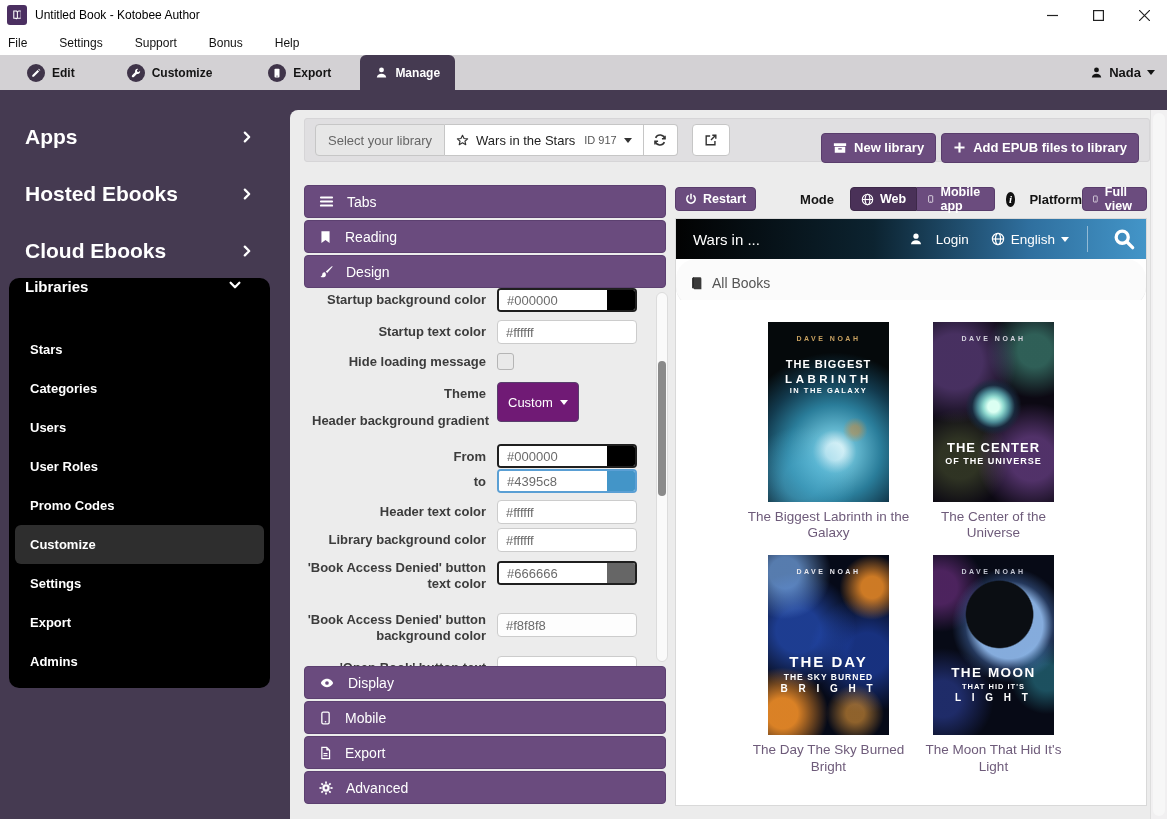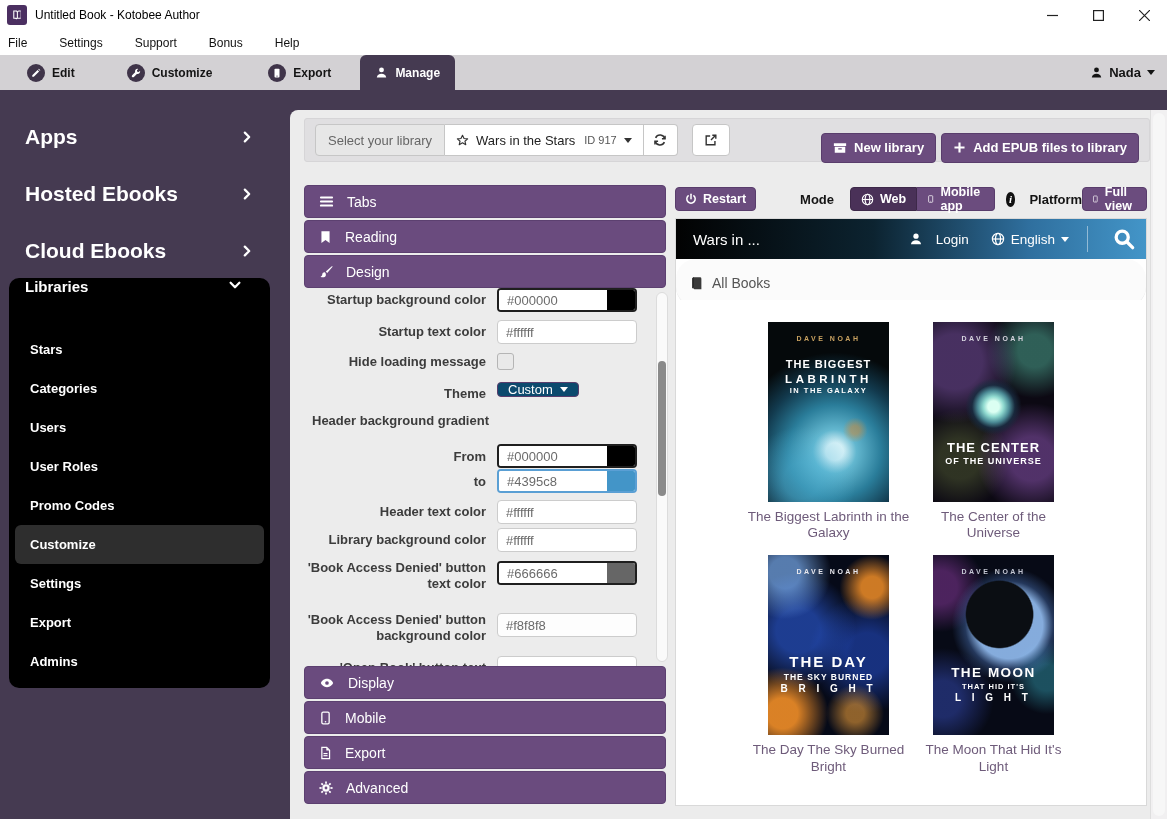--- a/index.html
+++ b/index.html
@@ -72,21 +72,21 @@
   .cgroup { display:flex; width:140px; height:24px; border:1px solid #bbb; border-radius:4px; overflow:hidden; background:#fff; }
   .cgroup input { flex:1; min-width:0; border:none; outline:none; padding:0 8px; font-size:13px; color:#6b6b6b; font-family:"Liberation Sans", sans-serif; }
   .swatch { width:28px; height:100%; }
   .cg-dark { border:2px solid #1f1f1f; }
   .cg-blue { border:2px solid #5a9fd4; }
   .r-startupbg { top:0; } .r-startuptext { top:32px; } .r-hideload { top:62px; }
   .r-theme { top:94px; } .h-gradient { top:125px; } .r-from { top:156px; } .r-to { top:181px; }
   .r-headertext { top:212px; } .r-librarybg { top:240px; } .r-badtext { top:268px; }
   .r-badbg { top:320px; } .r-openbook { top:368px; }
   .checkbox { width:17px; height:17px; border:1px solid #b5b5b5; border-radius:3px; background:#e9e9e9; display:inline-block; margin-top:3px; }
-  .theme-btn { background:#0c4a6e; border:1px solid #593d6c; color:#fff; font-size:13px; display:flex; align-items:center; gap:7px; padding:0 10px; height:15px; border-radius:4px; }
+  .theme-btn { background:#701a75; border:1px solid #593d6c; color:#fff; font-size:13px; display:flex; align-items:center; gap:7px; padding:0 10px; height:40px; border-radius:4px; }
   .scrolltrack { position:absolute; right:-2px; top:107px; width:12px; height:370px; background:#fafafa; border:1px solid #dcdcdc; border-radius:6px; }
   .scrollthumb { position:absolute; left:1px; width:8px; top:68px; height:135px; background:#8a8a8a; border-radius:4px; }
 
   
   .preview-col { position:absolute; left:385px; top:75px; right:20px; bottom:13px; }
   .pctrl { height:28px; display:flex; align-items:center; }
   .small-purple { background:#6b4c7e; border:1px solid #593d6c; color:#fff; font-size:12.5px; font-weight:bold; display:flex; align-items:center; gap:6px; padding:0 9px; height:24px; border-radius:4px; }
   .mode-label { margin-left:44px; font-size:13px; font-weight:bold; color:#141414; }
   .segmented { display:flex; margin-left:16px; height:24px; }
   .seg { display:flex; align-items:center; gap:6px; color:#fff; font-size:12.5px; font-weight:bold; padding:0 10px; }

